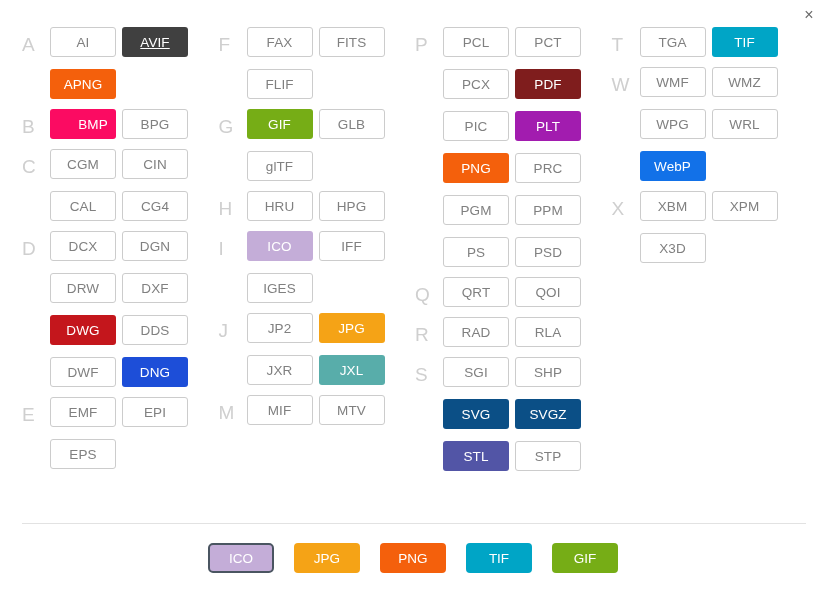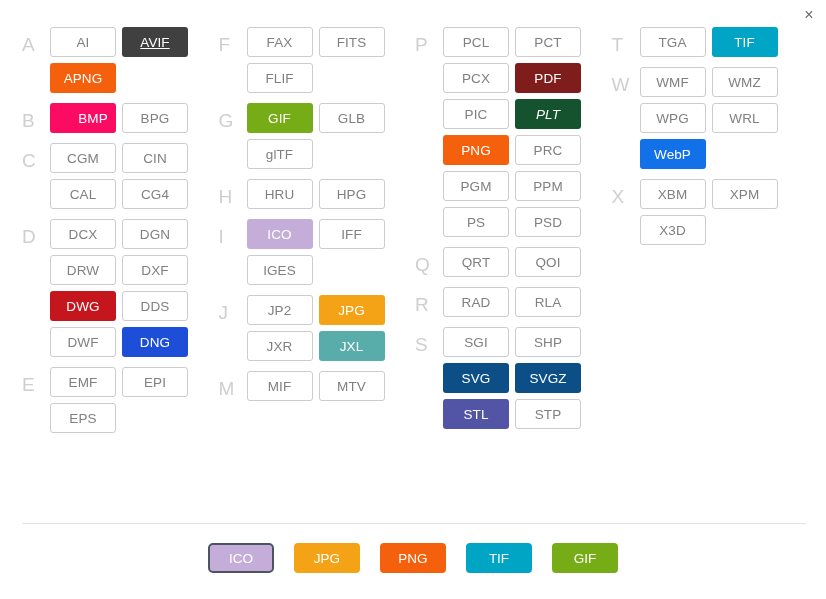--- a/index.html
+++ b/index.html
@@ -57,21 +57,21 @@
     padding-top: 3px;
     font-size: 19px;
     color: #cfcfcf;
     font-weight: 400;
     line-height: 30px;
     height: 30px;
   }
   .btn-grid {
     display: grid;
     grid-template-columns: 66px 66px;
-    gap: 6px 6px;
+    gap: 12px 6px;
   }
 
   .fmt-btn {
     width: 66px;
     height: 30px;
     border-radius: 3px;
     border: 1px solid #cccccc;
     background: #ffffff;
     color: #808080;
     font-size: 13.5px;
@@ -245,21 +245,21 @@
       </div>
       <div class="column">
         <div class="group">
           <div class="group-letter">P</div>
           <div class="btn-grid">
             <div class="fmt-btn">PCL</div>
             <div class="fmt-btn">PCT</div>
             <div class="fmt-btn">PCX</div>
             <div class="fmt-btn colored" style="background: #7f1d1d;">PDF</div>
             <div class="fmt-btn">PIC</div>
-            <div class="fmt-btn colored" style="background: #14532d; font-style: italic;">PLT</div>
+            <div class="fmt-btn colored" style="background: #a21caf;">PLT</div>
             <div class="fmt-btn colored" style="background: rgb(244, 96, 12);">PNG</div>
             <div class="fmt-btn">PRC</div>
             <div class="fmt-btn">PGM</div>
             <div class="fmt-btn">PPM</div>
             <div class="fmt-btn">PS</div>
             <div class="fmt-btn">PSD</div>
           </div>
         </div>
         <div class="group">
           <div class="group-letter">Q</div>

